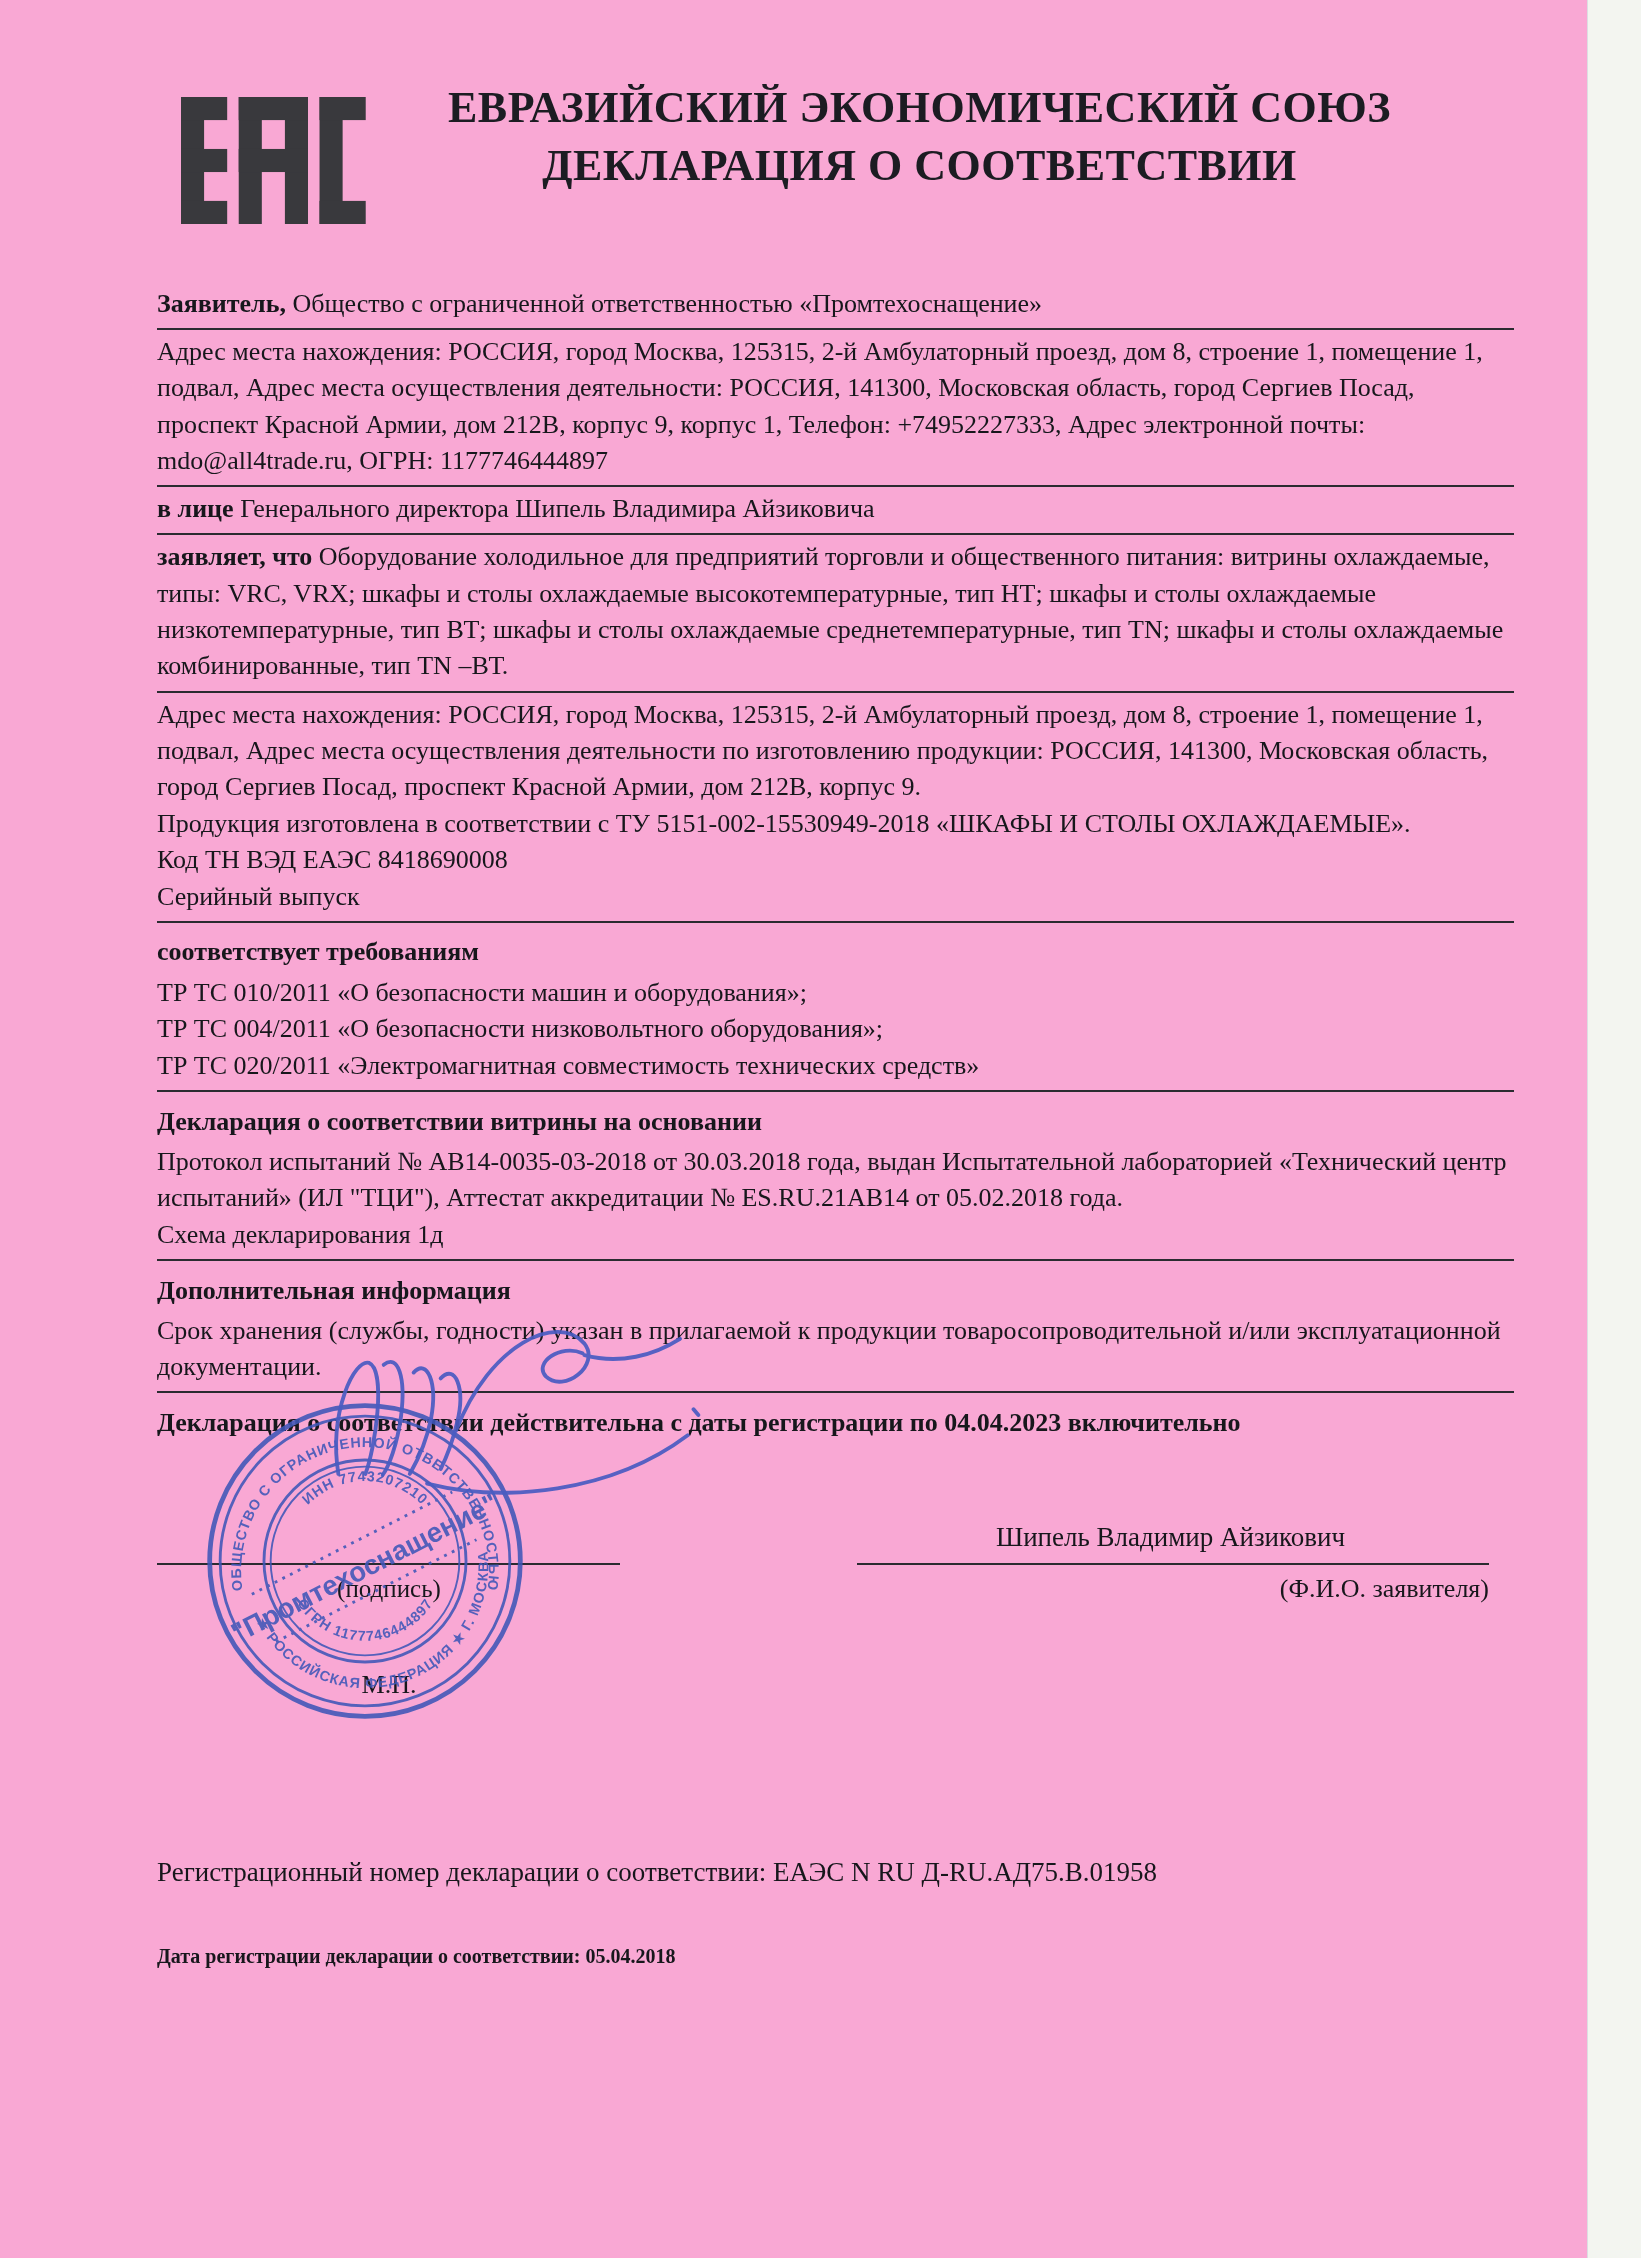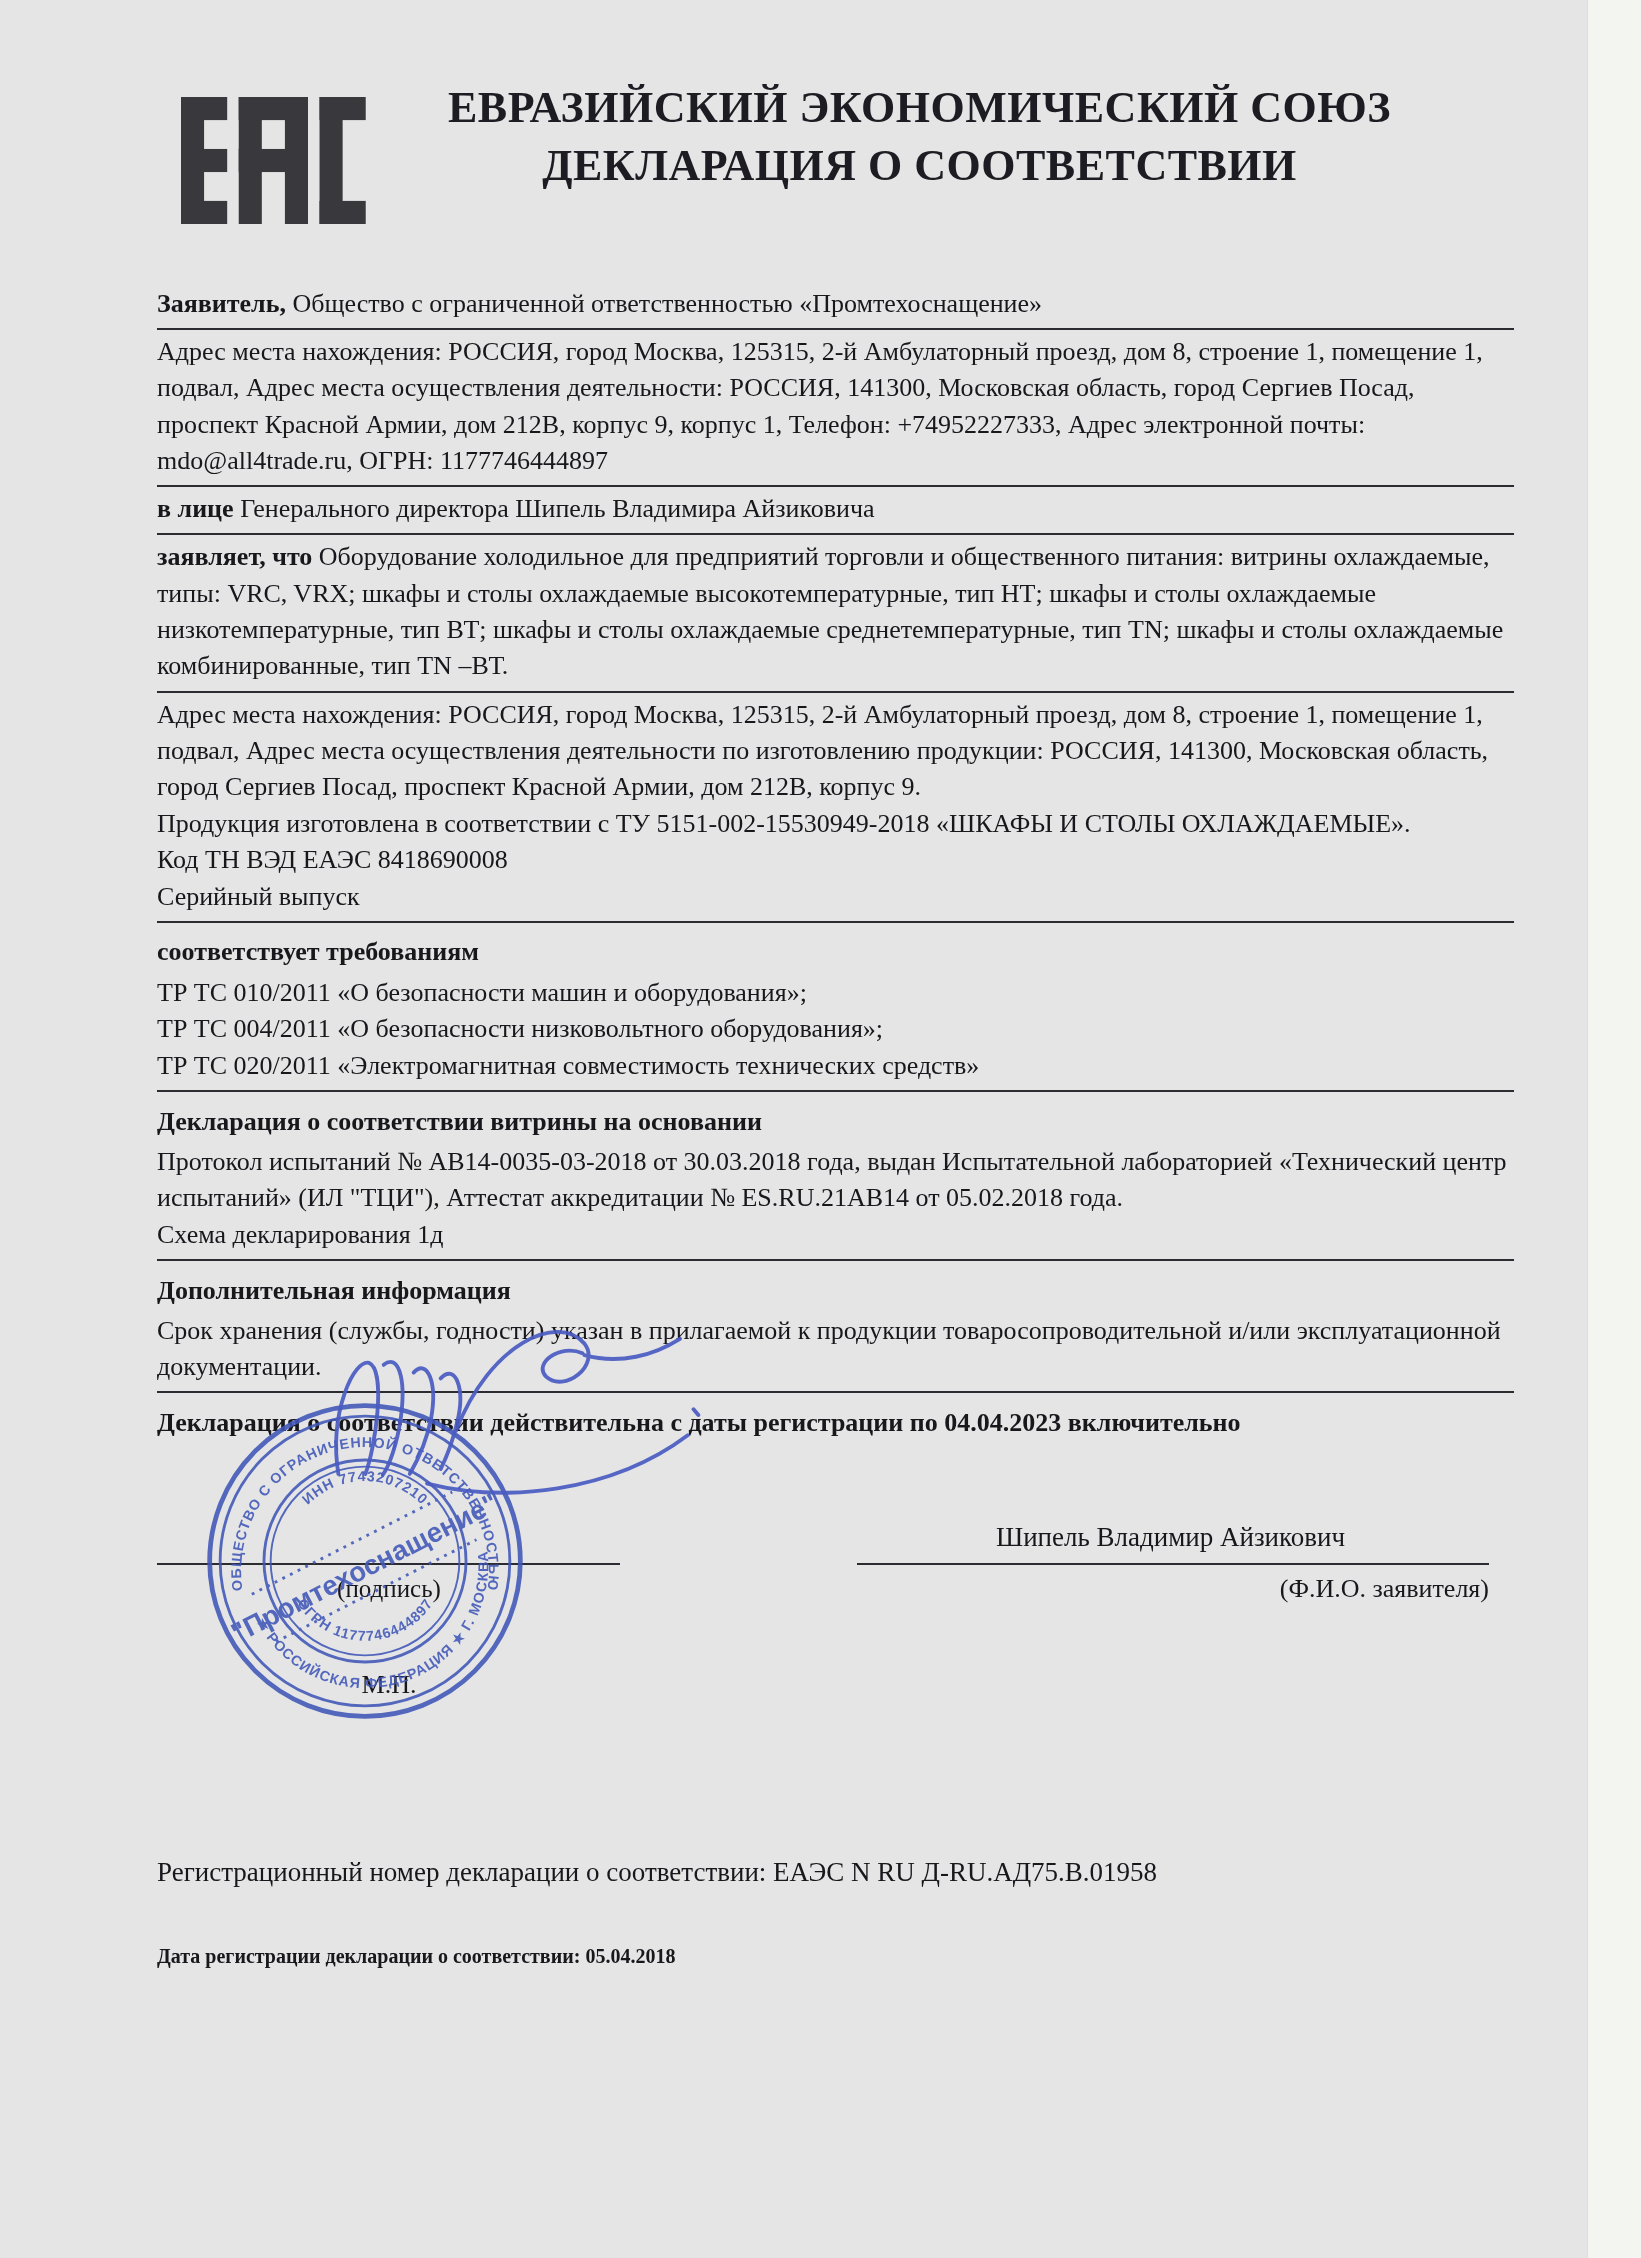--- a/index.html
+++ b/index.html
@@ -1,20 +1,20 @@
 <!DOCTYPE html>
 <html><head>
 <meta charset="utf-8">
 <style>
   html,body{margin:0;padding:0;background:#c9cbd2;}
   .page{
     position:relative;
     width:1641px;height:2258px;
     margin:0 auto;
-    background:#e5e5e5;
+    background:#f9a8d4;
     font-family:"Liberation Serif","DejaVu Serif",serif;
     color:#17171c;
     overflow:hidden;
   }
   .edge-strip{
     position:absolute;top:0;right:0;width:53px;height:2258px;
     background:#f3f5f0;border-left:1px solid #dcdee2;
   }
   
   .eac-logo{position:absolute;left:181px;top:97px;height:127px;}

